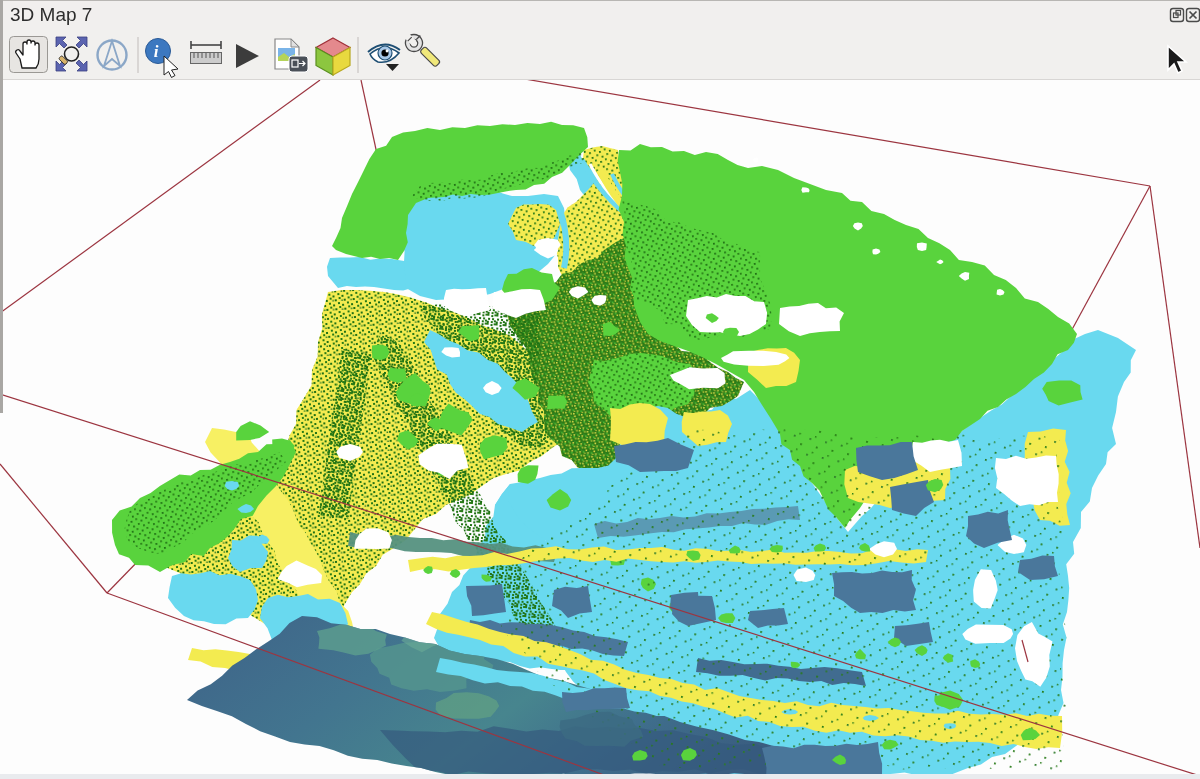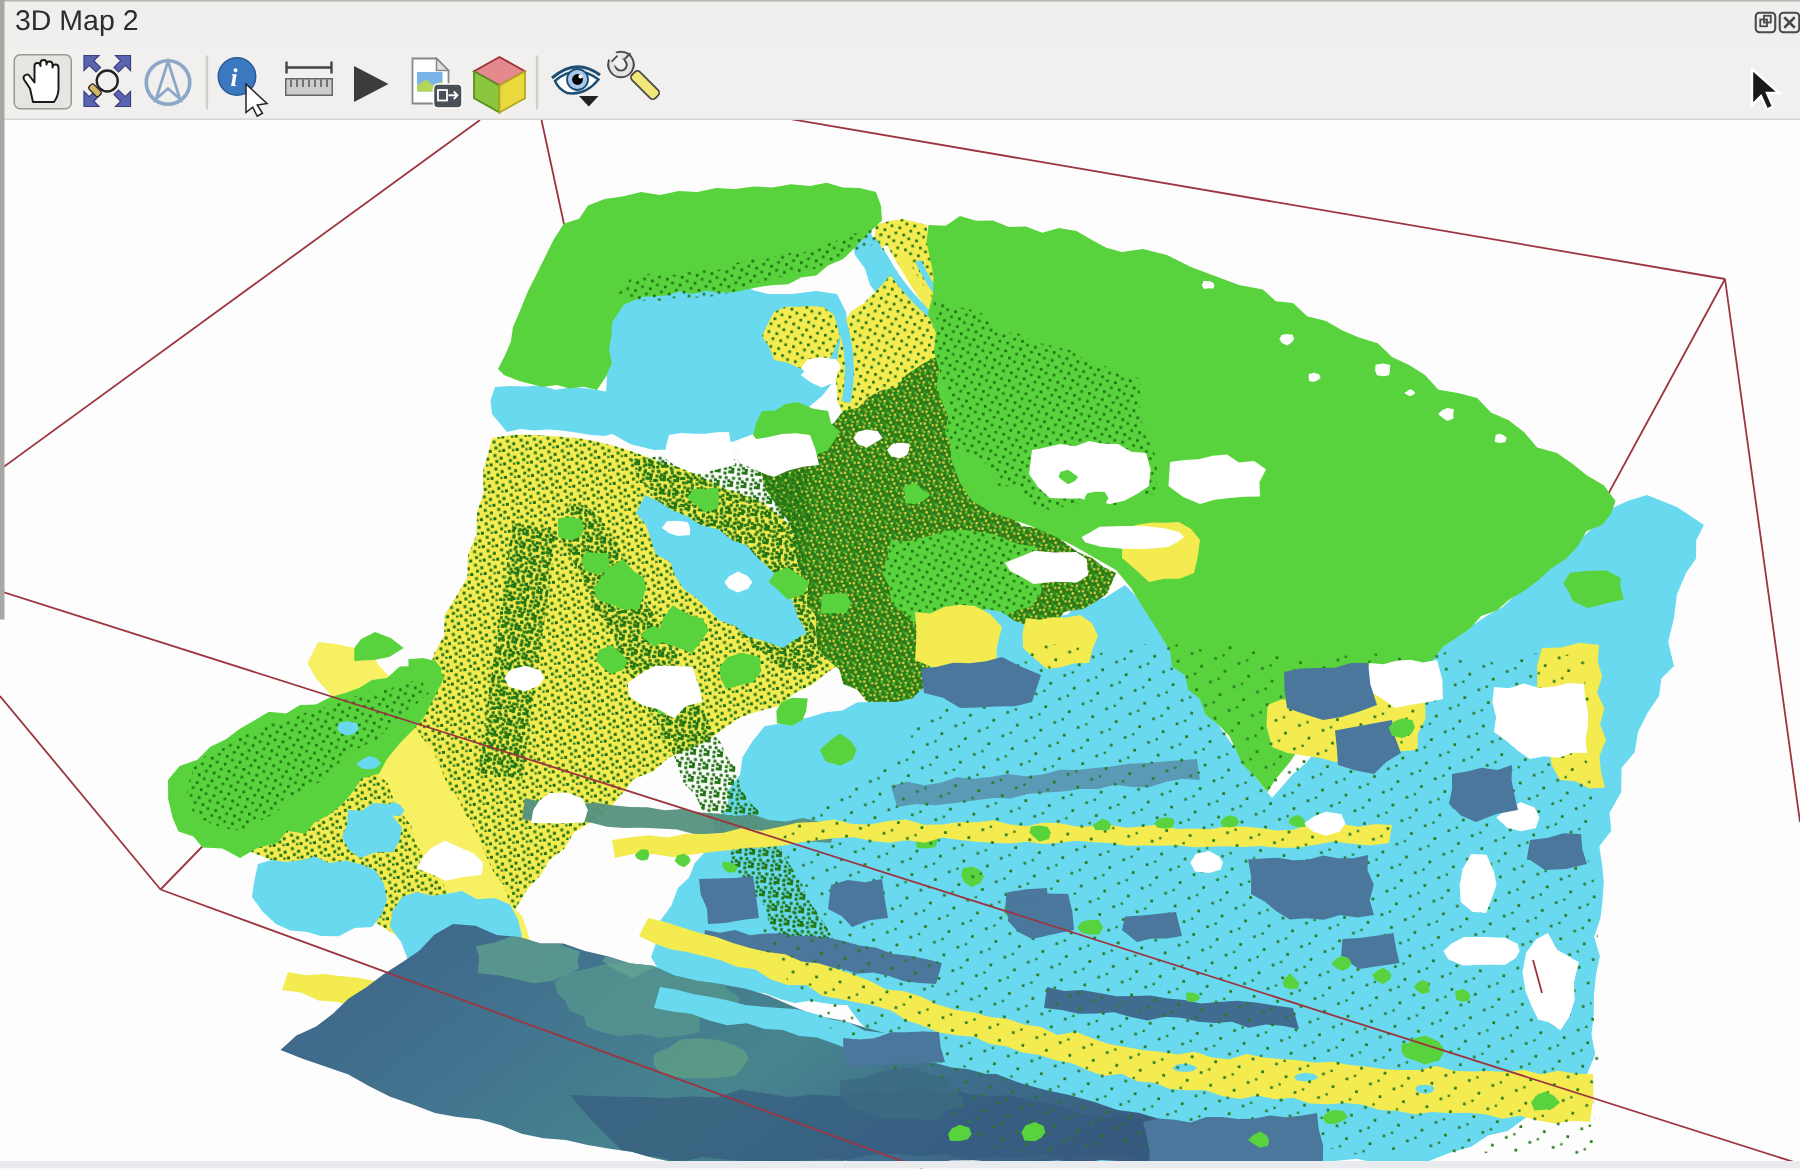--- a/index.html
+++ b/index.html
@@ -232,21 +232,21 @@
 <path d="M269.5,540.0 267.3,543.8 262.0,543.8 257.9,542.9 253.4,540.0 257.8,537.0 262.0,534.5 266.8,536.6Z" fill="#69d9ef"></path>
 <path d="M640.8,730.0 643.4,736.7 630.8,740.8 624.4,746.8 608.9,745.8 597.1,745.9 584.7,745.7 577.0,741.2 565.4,738.4 561.8,732.9 559.6,727.0 560.4,720.4 576.1,718.3 585.3,715.0 596.7,712.1 610.2,711.8 619.8,716.4 631.8,718.9 634.5,724.7Z" fill="#3c6b82" fill-opacity="0.85"></path>
 <path d="M647.7,756.0 645.2,759.5 640.0,760.6 633.3,760.5 632.1,756.0 634.5,752.3 640.0,749.9 646.2,751.9Z" fill="#59d33d"></path>
 <line x1="0" y1="394" x2="1200" y2="776" stroke="#9c3540" stroke-width="1.2"></line>
 <line x1="107" y1="593" x2="615" y2="779" stroke="#9c3540" stroke-width="1.2"></line>
 <line x1="1022" y1="640" x2="1028" y2="662" stroke="#9c3540" stroke-width="1.2"></line>
 <rect x="0" y="774" width="1200" height="5" fill="#e9ebee"></rect>
 </svg>
 </div>
 <div id="titlebar">
-    <span class="t">3D Map 2</span>
+    <span class="t">3D Map 7</span>
 <svg width="40" height="30" style="position:absolute;right:0;top:0">
  <rect x="10.5" y="7.5" width="13" height="13" rx="2.5" fill="none" stroke="#4a4a4a" stroke-width="1.4"></rect>
  <rect x="13.5" y="12" width="4.5" height="4.5" fill="none" stroke="#4a4a4a" stroke-width="1.2"></rect>
  <rect x="16" y="9.5" width="4.5" height="4.5" fill="none" stroke="#4a4a4a" stroke-width="1.2"></rect>
  <rect x="26.5" y="7.5" width="13" height="13" rx="2.5" fill="none" stroke="#4a4a4a" stroke-width="1.4"></rect>
  <path d="M29.5,10.5 L36.5,17.5 M36.5,10.5 L29.5,17.5" stroke="#4a4a4a" stroke-width="1.7"></path>
 </svg>
 </div>
 <div id="leftedge"></div>
 <div id="toolbar">

